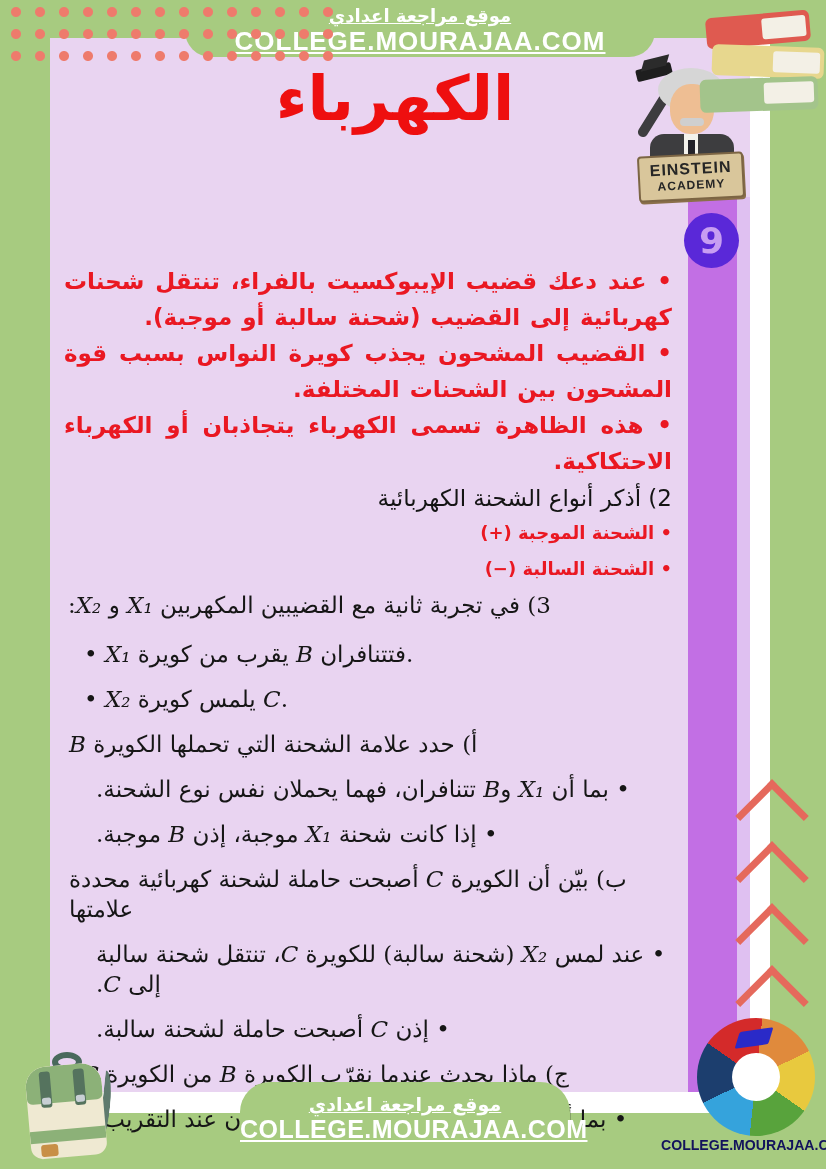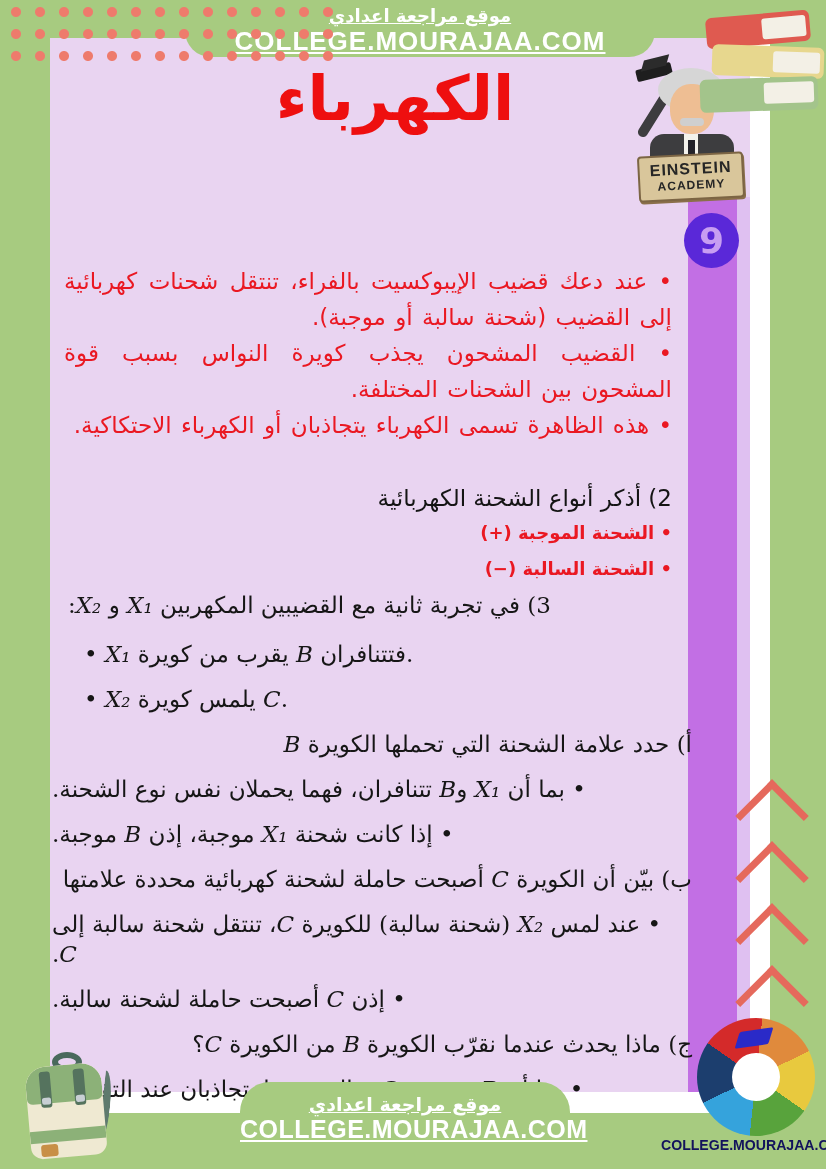--- a/index.html
+++ b/index.html
@@ -40,34 +40,34 @@
              font-size:36px; font-weight:700; text-align:center; line-height:55px; }
 
   
   .ex-head { position:absolute; left:64px; top:196px; width:616px; z-index:40;
              direction:rtl; text-align:right; color:#141414; }
   .ex-head .h1 { font-size:23px; font-weight:700; line-height:32px; }
   .ex-head .h2 { font-size:23px; font-weight:700; line-height:32px; }
 
   .q1-answers { position:absolute; left:64px; top:263px; width:608px; z-index:40;
                 direction:rtl; text-align:justify; }
-  .red-para { font-size:23px; font-weight:400; color:#ea1822; line-height:36px; word-spacing:2px; }
+  .red-para { font-size:23px; font-weight:700; color:#ea1822; line-height:36px; word-spacing:2px; }
 
   .q2-block { position:absolute; left:64px; top:481px; width:608px; z-index:40;
               direction:rtl; text-align:right; }
   .q2-label { font-size:23px; font-weight:400; color:#141414; line-height:34px; }
   .red-line { font-size:18px; font-weight:700; color:#ea1822; line-height:36px; }
 
   .serif-block { position:absolute; left:52px; top:590px; width:640px; z-index:40; }
   .sline { font-family:"DejaVu Serif", serif; font-size:23px; color:#161616;
            line-height:30px; margin-bottom:15px; direction:rtl; text-align:left; }
   .sline.intro  { margin-left:16px; margin-bottom:19px; }
-  .sline.bullet { }
+  .sline.bullet { margin-left:44px; }
   .sline.bullet-ltr { direction:ltr; margin-left:32px; }
-  .sline.letter { margin-left:5px;text-align:right; }
+  .sline.letter { margin-left:17px; }
   .mvar { font-style:italic; font-family:"DejaVu Serif", serif; }
 
   
   .chev { position:absolute; left:746px; width:52px; height:52px; z-index:35;
           border-top:7px solid #e5695c; border-right:7px solid #e5695c;
           transform:rotate(-45deg); }
 
   
   .book { position:absolute; border-radius:6px; z-index:50; }
   .book .pages { position:absolute; right:4px; top:5px; width:42%; height:21px;

